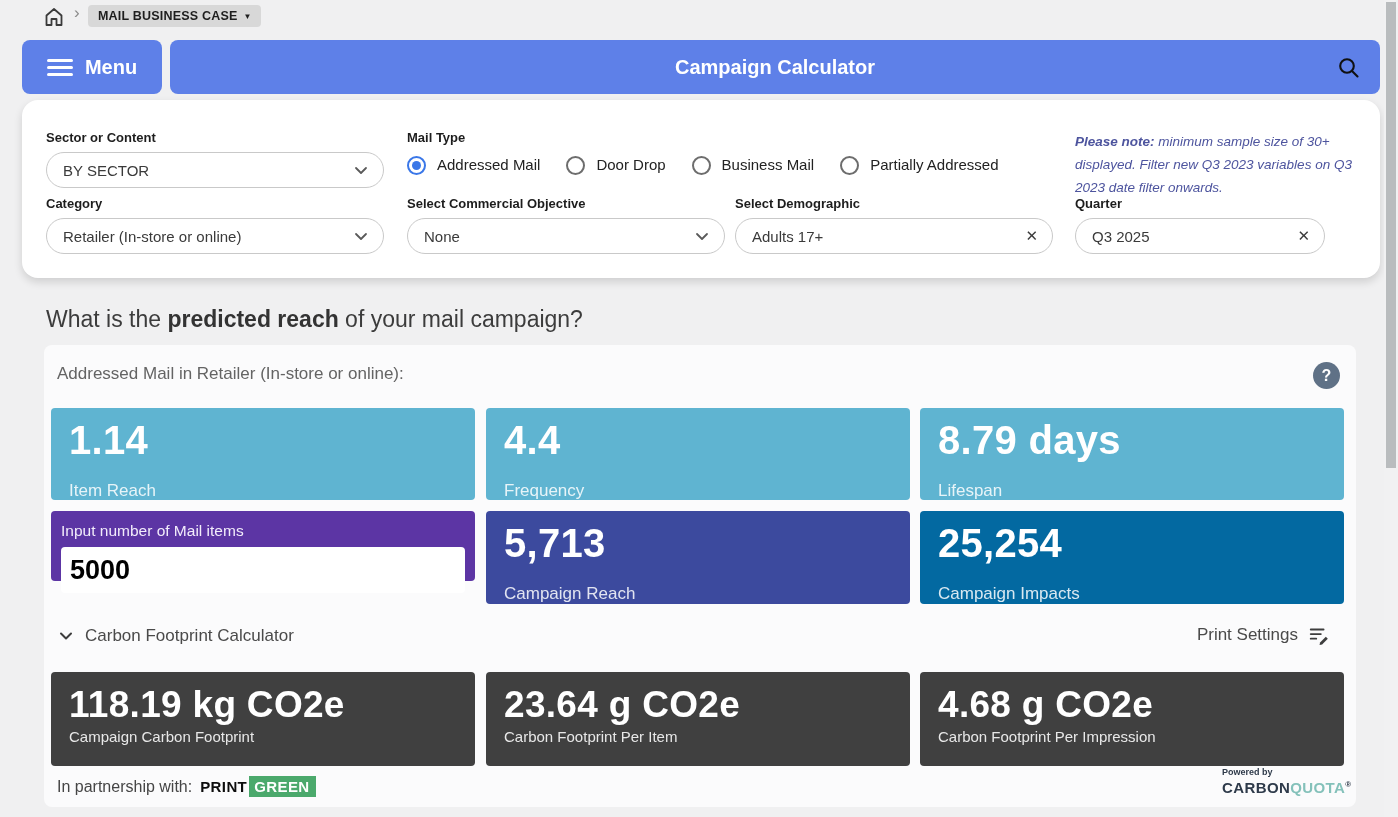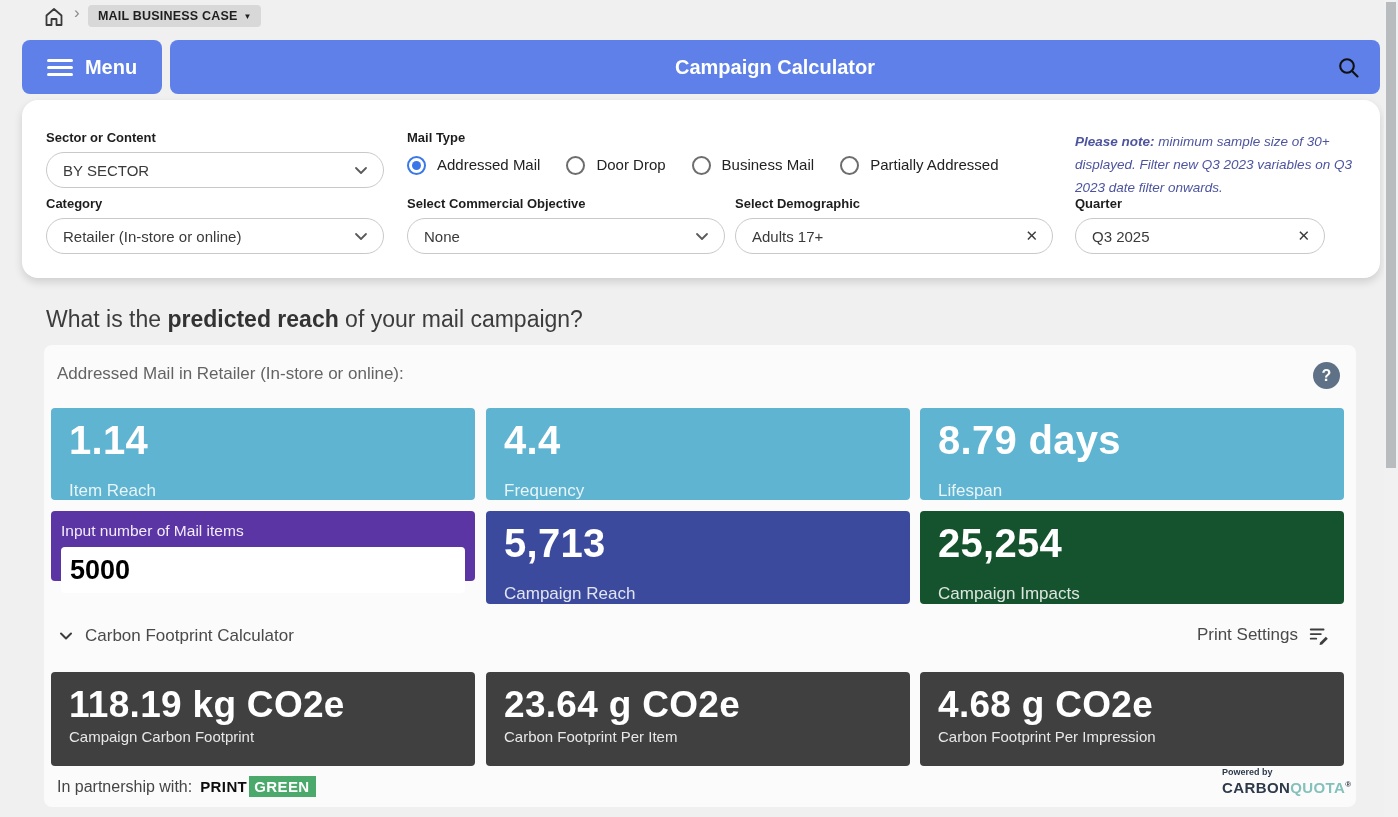--- a/index.html
+++ b/index.html
@@ -58,21 +58,21 @@
   .help-btn { position:absolute; left:1269px; top:17px; width:27px; height:27px; border-radius:50%;
               background:#5f7186; color:#ffffff; font-size:16px; font-weight:bold; display:flex;
               align-items:center; justify-content:center; cursor:pointer; }
 
   .tile { position:absolute; width:424px; border-radius:4px; color:#ffffff; padding:10px 0 0 18px; }
   .tile .num { font-size:40px; font-weight:bold; line-height:1.12; letter-spacing:.3px; }
   .tile .lbl { font-size:17px; color:rgba(255,255,255,.85); margin-top:18px; }
   .tile.blue { background:#5fb4d1; height:92px; top:63px; }
   .t0 { left:7px; } .t1 { left:442px; } .t2 { left:876px; }
   .tile.reach { background:#3c4a9e; height:93px; top:166px; }
-  .tile.impacts { background:#14532d; height:93px; top:166px; }
+  .tile.impacts { background:#0369a1; height:93px; top:166px; }
 
   .tile.input-tile { background:#5c35a4; height:70px; top:166px; padding:0; }
   .input-tile .ilbl { font-size:15.5px; color:#f2ecfb; margin:11px 0 0 10px; }
   .input-tile input { display:block; margin:7px 10px 0 10px; width:404px; height:46px; border:none; border-radius:4px;
                       font-family:"Liberation Sans", sans-serif; font-size:27px; font-weight:bold; color:#000;
                       padding-left:9px; outline:none; }
 
   .carbon-head { position:absolute; left:13px; top:281px; display:flex; align-items:center; gap:10px; cursor:pointer; }
   .carbon-head .ctext { font-size:17px; color:#4a4a4a; }
   .print-settings { position:absolute; right:26px; top:279px; display:flex; align-items:center; gap:10px; cursor:pointer; }

